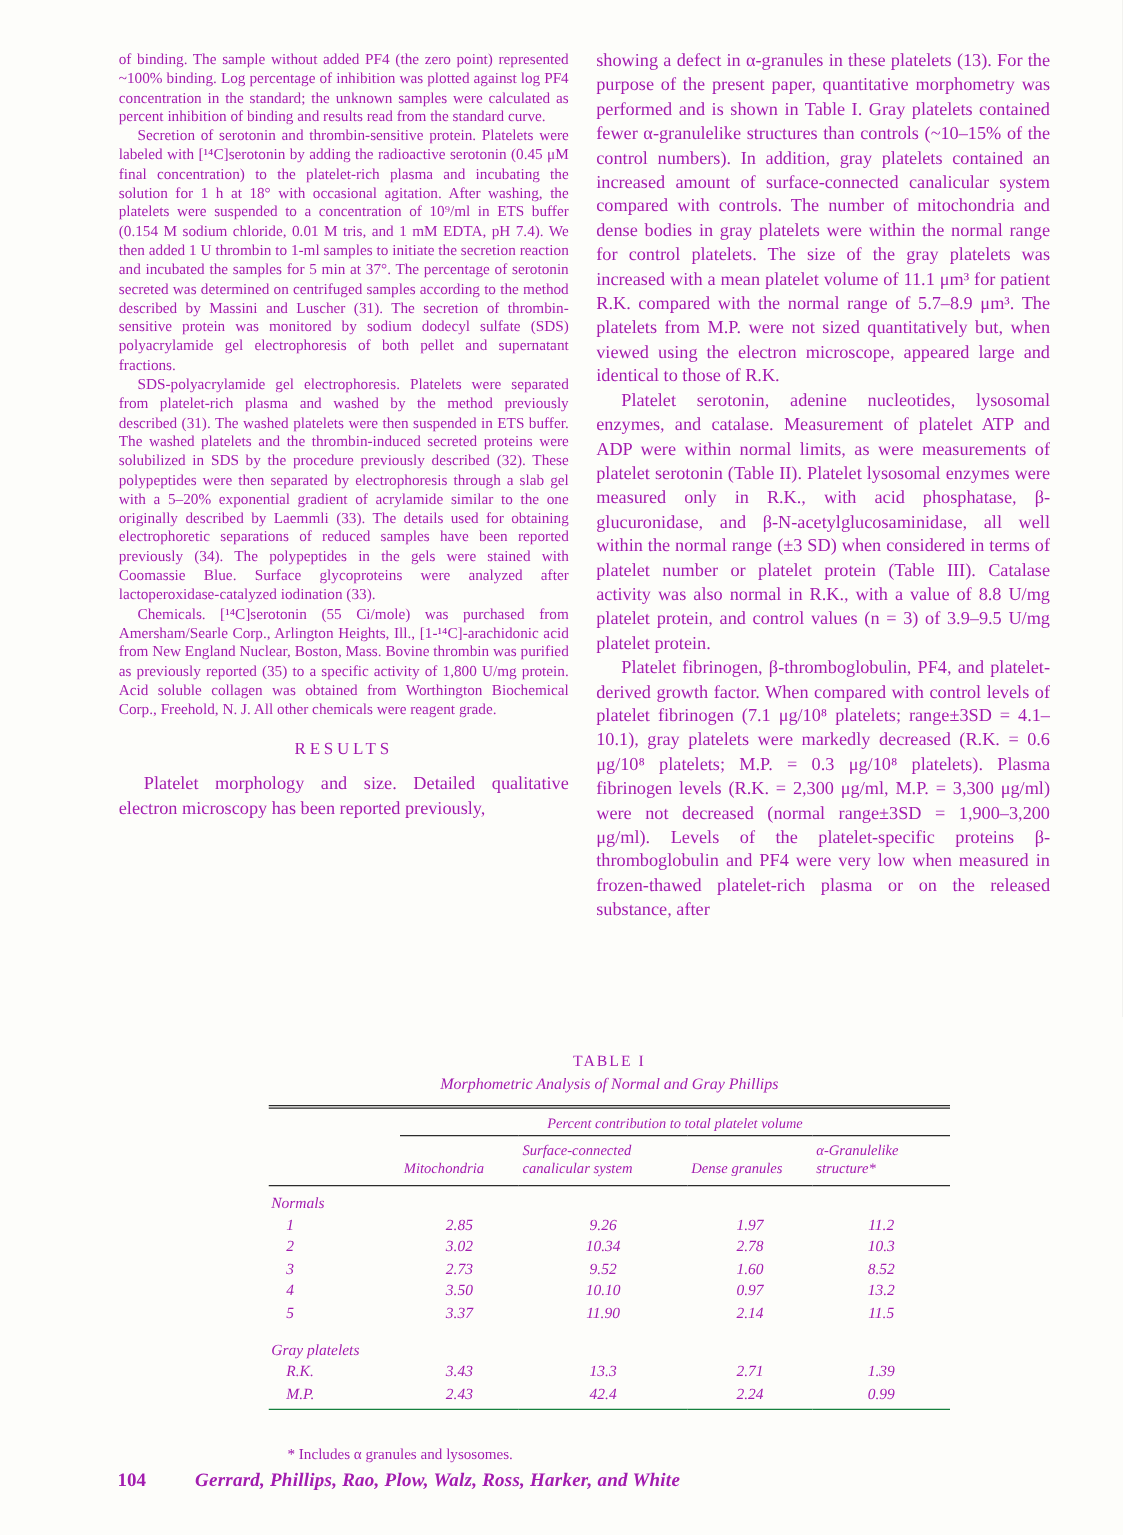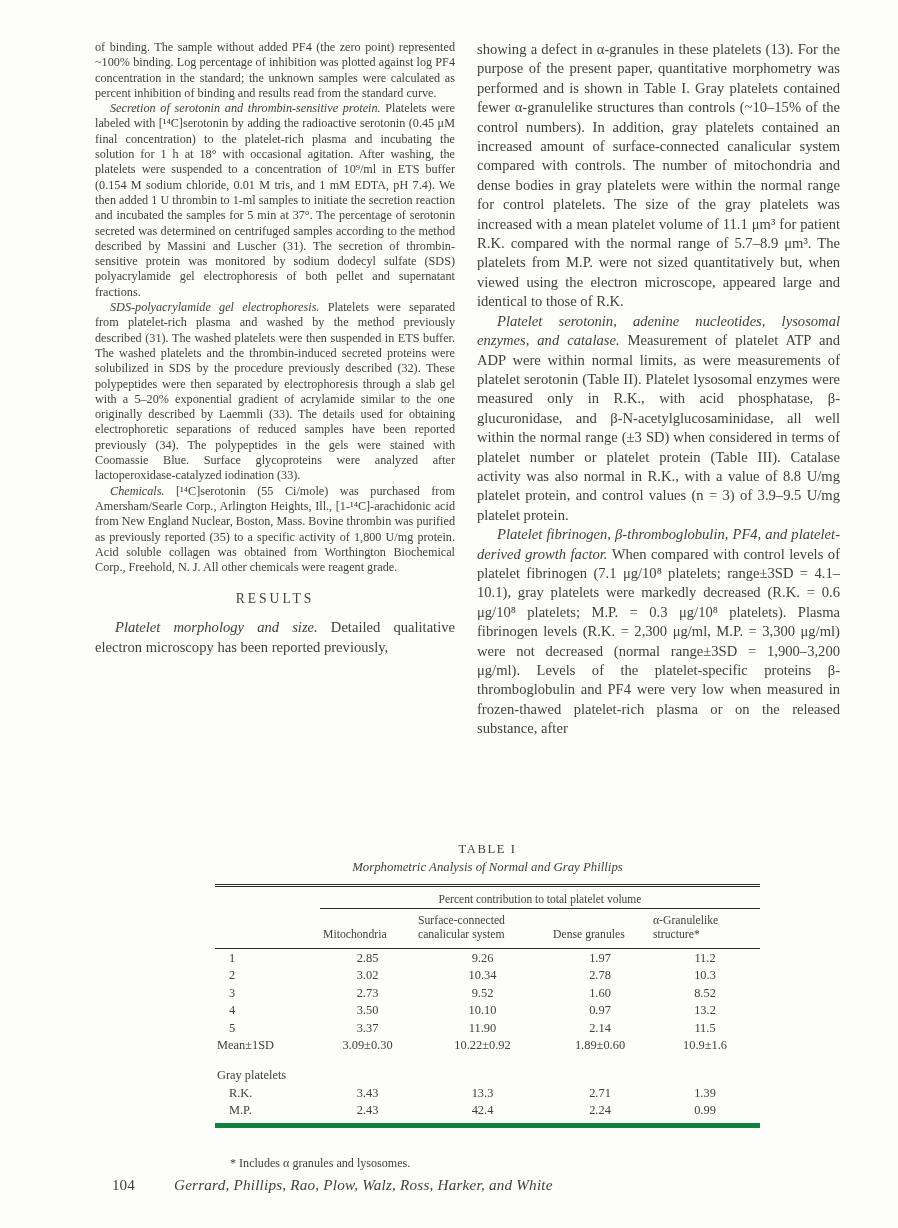--- a/index.html
+++ b/index.html
@@ -1,61 +1,61 @@
 <!DOCTYPE html>
 <html><head>
 <meta charset="utf-8">
 <style>
   * { margin:0; padding:0; box-sizing:border-box; }
   html,body { background:#e9e9e6; }
   body { font-family:"Liberation Serif","DejaVu Serif",serif; }
   .page {
     position:relative; width:898px; height:1228px; margin:0 auto;
-    background:#fdfdfa; color:#404040; overflow:hidden;
+    background:#fdfdfa; color:#a21caf; overflow:hidden;
   }
   .columns {
     position:absolute; left:95px; top:40px; width:745px; height:778px;
     display:flex; gap:22px; overflow:hidden;
   }
   .col { overflow:hidden; }
   .col.left  { width:360px; }
   .col.right { width:363px; }
   p.sm { font-size:12.2px; line-height:15.3px; text-align:justify; }
   p.lg { font-size:14.6px; line-height:19.4px; text-align:justify; }
   p.ind   { text-indent:15px; }
   p.lg.ind{ text-indent:20px; }
-  .lead { font-style:italic; }
+  .lead { }
   .results-heading {
     text-align:center; font-size:13.6px; letter-spacing:3px;
     margin:16px 0 11px 0;
   }
   
   .table-block { position:absolute; left:215px; top:842px; width:545px; }
   .tbl-label { text-align:center; font-size:12.6px; letter-spacing:1.6px; }
   .tbl-title { text-align:center; font-style:italic; font-size:12.8px; margin:3px 0 9px 0; }
   .rule-double { height:3px; border-top:1px solid #2b2b2b; border-bottom:1px solid #2b2b2b; }
-  table.tbl { width:100%; border-collapse:collapse; border-bottom:5px solid #15803d; }
+  table.tbl { width:100%; border-collapse:collapse; border-bottom:1px solid #15803d;font-style:italic; }
   col.c0{width:105px} col.c1{width:95px} col.c2{width:135px} col.c3{width:100px} col.c4{width:110px}
   td.spanner {
     text-align:center; font-size:11.5px; padding:6px 0 3px 0;
     border-bottom:1px solid #2b2b2b;
   }
   tr.colheads th, tr.colheads td {
     font-weight:normal; font-size:11.7px; text-align:left; vertical-align:bottom;
     padding:5px 3px 6px 3px; border-bottom:1px solid #2b2b2b; line-height:14px;
   }
   tbody td { font-size:12.4px; text-align:center; padding:1.5px 2px; line-height:14.5px; }
   tbody td.stub { text-align:left; }
   tr.sec td { text-align:left; padding-top:6px; }
   tr.sec.gap td { padding-top:14px; }
   td.ind1 { padding-left:14px; }
   tr.last td { padding-bottom:5px; }
   .tbl-footnote { font-size:12.1px; margin-top:28px; padding-left:15px; }
   
-  .footer { position:absolute; left:112px; top:1176px; width:745px; font-size:15.2px; }
+  .footer { position:absolute; left:94px; top:1176px; width:745px; font-size:15.2px;font-weight:bold; }
   .pageno { display:inline-block; min-width:36px; }
   .authors { font-style:italic; margin-left:26px; letter-spacing:0.2px; }
 </style>
 </head>
 <body>
 
 <div class="page">
 
   <div class="columns">
 
@@ -95,20 +95,23 @@
         </tr>
         <tr class="colheads">
           <td class="stub"></td>
           <th>Mitochondria</th>
           <th>Surface-connected canalicular system</th>
           <th>Dense granules</th>
           <th>α-Granulelike structure*</th>
         </tr>
       </thead>
       <tbody>
+        <tr class="sec">
+          <td colspan="5">Normals</td>
+        </tr>
         <tr>
           <td class="stub ind1">1</td>
           <td>2.85</td>
           <td>9.26</td>
           <td>1.97</td>
           <td>11.2</td>
         </tr>
         <tr>
           <td class="stub ind1">2</td>
           <td>3.02</td>
@@ -130,27 +133,20 @@
           <td>0.97</td>
           <td>13.2</td>
         </tr>
         <tr>
           <td class="stub ind1">5</td>
           <td>3.37</td>
           <td>11.90</td>
           <td>2.14</td>
           <td>11.5</td>
         </tr>
-        <tr>
-          <td class="stub">Mean±1SD</td>
-          <td>3.09±0.30</td>
-          <td>10.22±0.92</td>
-          <td>1.89±0.60</td>
-          <td>10.9±1.6</td>
-        </tr>
         <tr class="sec gap">
           <td colspan="5">Gray platelets</td>
         </tr>
         <tr>
           <td class="stub ind1">R.K.</td>
           <td>3.43</td>
           <td>13.3</td>
           <td>2.71</td>
           <td>1.39</td>
         </tr>

